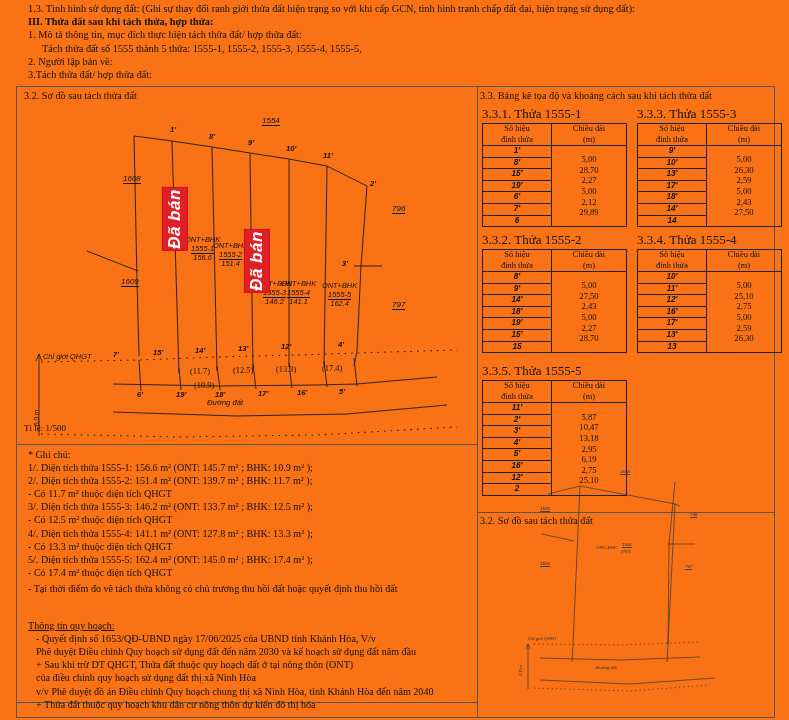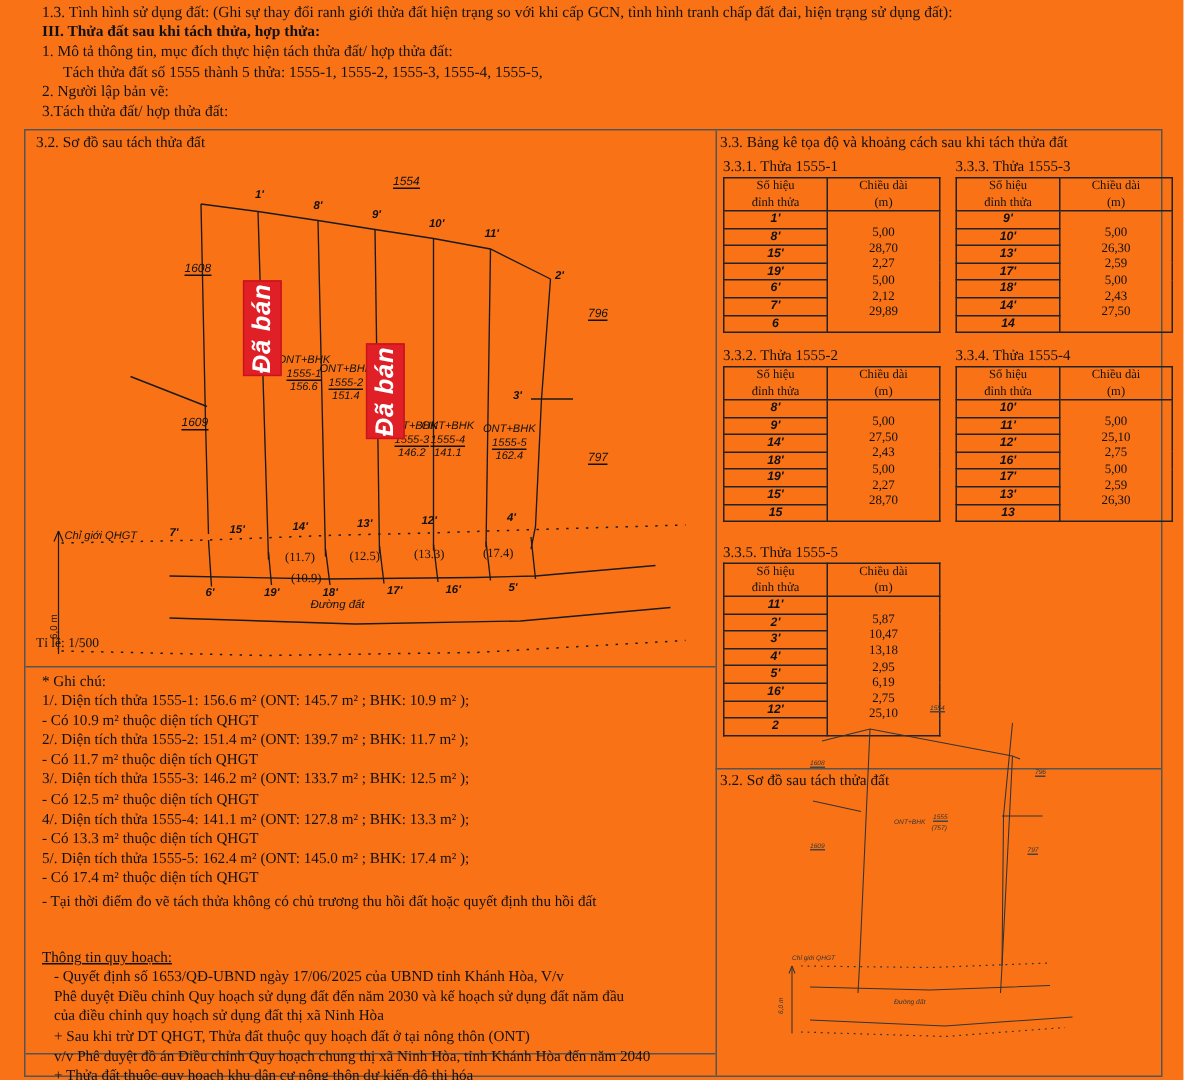--- a/index.html
+++ b/index.html
@@ -46,21 +46,21 @@
         white-space:nowrap;transform:rotate(-90deg);transform-origin:left top;}
 
   
   .notes{position:absolute;left:28px;top:448px;width:440px;font-size:10.1px;line-height:13.1px;}
   .notes div{white-space:nowrap;}
   .notes .i1{padding-left:8px;}
   .notes .u{text-decoration:underline;margin-top:24px;}
 
   
   .tblwrap{position:absolute;}
-  .tcap{font-family:"Liberation Serif",serif;font-size:10px;margin-bottom:1px;white-space:nowrap;}
+  .tcap{font-family:"Liberation Serif",serif;font-size:13px;margin-bottom:1px;white-space:nowrap;}
   table.t{border-collapse:collapse;font-family:"Liberation Serif",serif;font-size:8.4px;}
   table.t td,table.t th{border:1px solid #222;text-align:center;padding:0;}
   table.t th{font-weight:normal;line-height:10.5px;height:11px;}
   table.t td{height:10.6px;line-height:10.6px;}
   table.t .c1{width:68px;}
   table.t .c2{width:74px;}
   .vtxcell{font-style:italic;font-family:"Liberation Sans",sans-serif;font-size:8.2px;font-weight:bold;}
   .dval{font-size:8.6px;}
 
   
@@ -477,33 +477,32 @@
     <div class="smlbl u" style="left:152px;top:98px;">1555</div>
     <div class="smlbl" style="left:151px;top:105px;">(757)</div>
     <div class="smlbl" style="left:58px;top:192px;">Chỉ giới QHGT</div>
     <div class="smlbl" style="left:126px;top:221px;">Đường đất</div>
     <div class="smlbl" style="left:48px;top:232px;transform:rotate(-90deg);transform-origin:left top;">6,0 m</div>
   </div>
 
   <div class="notes">
     <div>* Ghi chú:</div>
     <div>1/. Diện tích thửa 1555-1: 156.6 m² (ONT: 145.7 m² ; BHK: 10.9 m² );</div>
-    <div>- Có 10.9 m² thuộc diện tích QHGT</div>
     <div>2/. Diện tích thửa 1555-2: 151.4 m² (ONT: 139.7 m² ; BHK: 11.7 m² );</div>
     <div>- Có 11.7 m² thuộc diện tích QHGT</div>
     <div>3/. Diện tích thửa 1555-3: 146.2 m² (ONT: 133.7 m² ; BHK: 12.5 m² );</div>
     <div>- Có 12.5 m² thuộc diện tích QHGT</div>
     <div>4/. Diện tích thửa 1555-4: 141.1 m² (ONT: 127.8 m² ; BHK: 13.3 m² );</div>
     <div>- Có 13.3 m² thuộc diện tích QHGT</div>
     <div>5/. Diện tích thửa 1555-5: 162.4 m² (ONT: 145.0 m² ; BHK: 17.4 m² );</div>
     <div>- Có 17.4 m² thuộc diện tích QHGT</div>
     <div style="height:3px;"></div>
     <div>- Tại thời điểm đo vẽ tách thửa không có chủ trương thu hồi đất hoặc quyết định thu hồi đất</div>
     <div class="u">Thông tin quy hoạch:</div>
     <div class="i1">- Quyết định số 1653/QĐ-UBND ngày 17/06/2025 của UBND tỉnh Khánh Hòa, V/v</div>
     <div class="i1">Phê duyệt Điều chỉnh Quy hoạch sử dụng đất đến năm 2030 và kế hoạch sử dụng đất năm đầu</div>
+    <div class="i1">+ Sau khi trừ DT QHGT, Thửa đất thuộc quy hoạch đất ở tại nông thôn (ONT)</div>
     <div class="i1">của điều chỉnh quy hoạch sử dụng đất thị xã Ninh Hòa</div>
-    <div class="i1">+ Sau khi trừ DT QHGT, Thửa đất thuộc quy hoạch đất ở tại nông thôn (ONT)</div>
     <div class="i1">v/v Phê duyệt đồ án Điều chỉnh Quy hoạch chung thị xã Ninh Hòa, tỉnh Khánh Hòa đến năm 2040</div>
     <div class="i1">+ Thửa đất thuộc quy hoạch khu dân cư nông thôn dự kiến đô thị hóa</div>
   </div>
 
 </div>
 
 </body></html>

